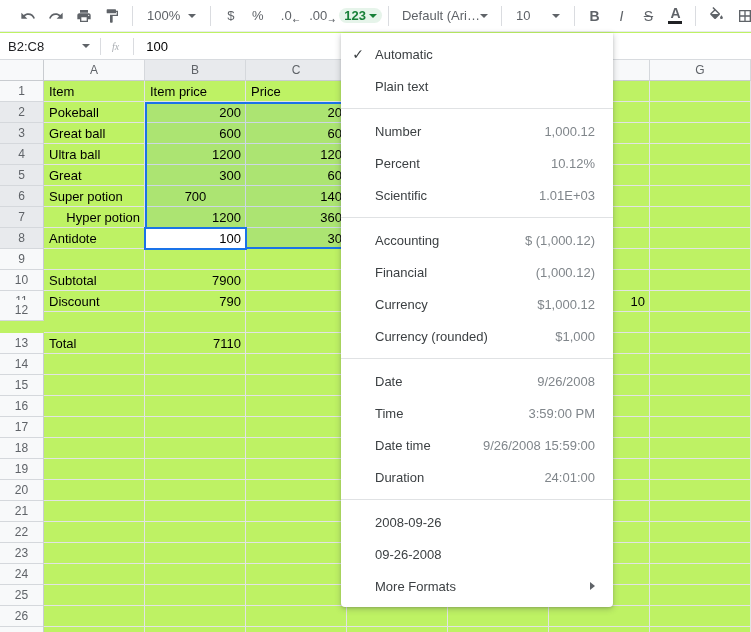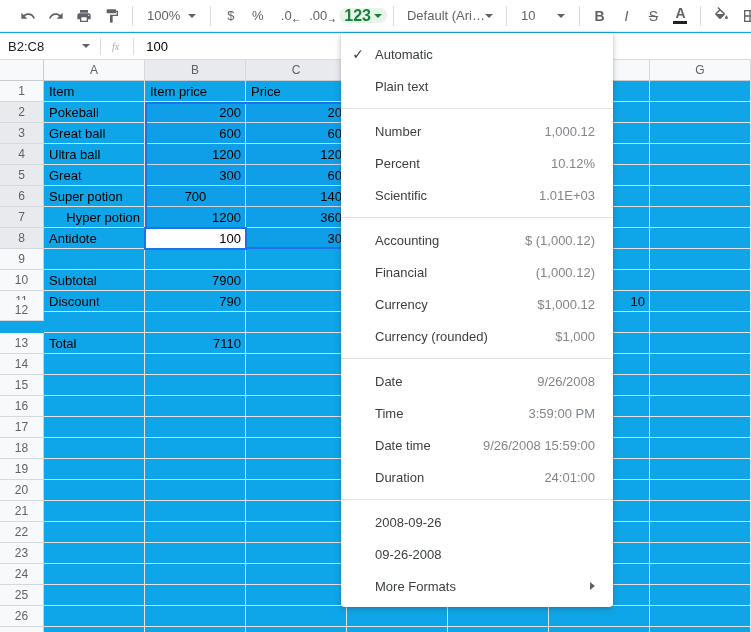--- a/index.html
+++ b/index.html
@@ -1,38 +1,38 @@
 <!DOCTYPE html>
 <html><head>
 <meta charset="utf-8">
 <style>
   html,body{margin:0;padding:0;background:#fff;}
   #app{position:relative;width:751px;height:632px;overflow:hidden;
-       font-family:"Liberation Sans",sans-serif;background:#0ea5e9;}
+       font-family:"Liberation Sans",sans-serif;background:#bef264;}
 
   
   #toolbar{position:absolute;left:0;top:0;width:751px;height:32px;
            display:flex;align-items:center;padding-left:14px;box-sizing:border-box;
            background:#fff;border-bottom:1px solid #e9eaec;}
   .tb-btn{height:28px;display:flex;align-items:center;justify-content:center;
           color:#5f6368;flex:0 0 auto;cursor:default;}
   .tb-ic{width:28px;}
   .tb-btn svg{display:block;}
   .tb-txt{font-size:13px;color:#5f6368;}
   .tb-divider{width:1px;height:20px;background:#dadce0;margin:0 6px;flex:0 0 auto;}
   .caret{width:0;height:0;border-left:4px solid transparent;border-right:4px solid transparent;
          border-top:4.5px solid #5f6368;display:inline-block;}
   #zoom-btn{padding:0 8px;}
   #zoom-btn .caret{margin-left:8px;}
   .glyph-btn{width:27px;font-size:13px;color:#5f6368;}
   .dec-wrap{position:relative;}
   .dec-arrow{position:absolute;font-size:8px;line-height:8px;color:#5f6368;
              right:-8px;bottom:-2px;font-family:"DejaVu Sans",sans-serif;}
   #numfmt-btn{height:15px;padding:0 5px;margin-left:4px;border-radius:12px;
-              background:#e6f4ea;color:#188038;font-size:16px;font-weight:bold;}
+              background:#e6f4ea;color:#188038;font-size:13px;font-weight:bold;}
   #numfmt-btn .caret{border-top-color:#188038;margin-left:3px;}
   #font-btn{width:100px;padding:0 7px;justify-content:space-between;box-sizing:border-box;}
   #font-btn .tb-txt{white-space:nowrap;overflow:hidden;}
   #size-btn{width:60px;padding:0 8px;justify-content:space-between;box-sizing:border-box;}
   .ltr-btn{width:27px;font-size:14px;color:#5f6368;}
   #bold-btn{font-weight:bold;}
   #italic-btn{font-style:italic;}
   #strike-btn{text-decoration:line-through;}
   #textcolor-btn{flex-direction:column;font-weight:bold;line-height:13px;}
   #textcolor-bar{width:14px;height:3px;background:#202124;margin-top:1px;}

